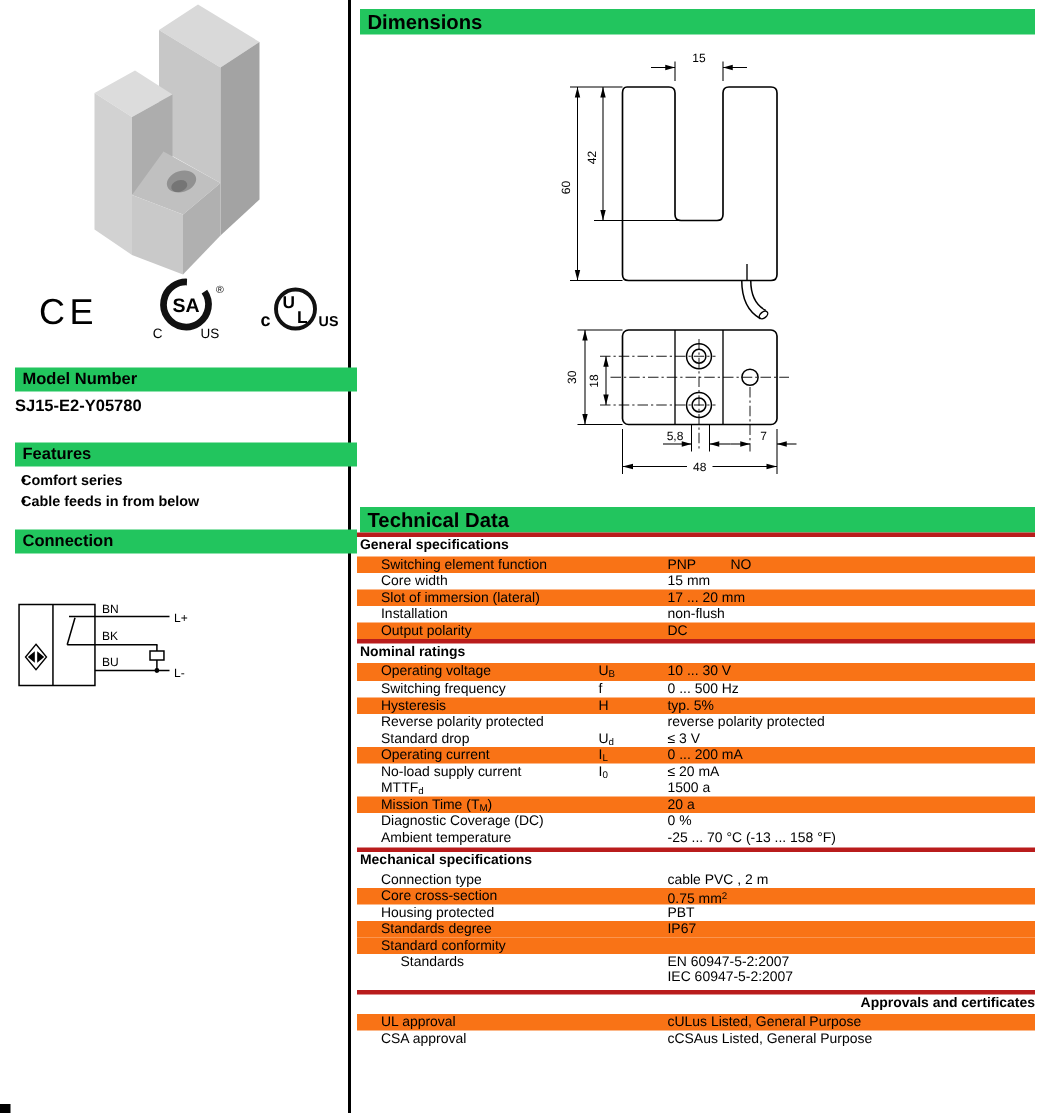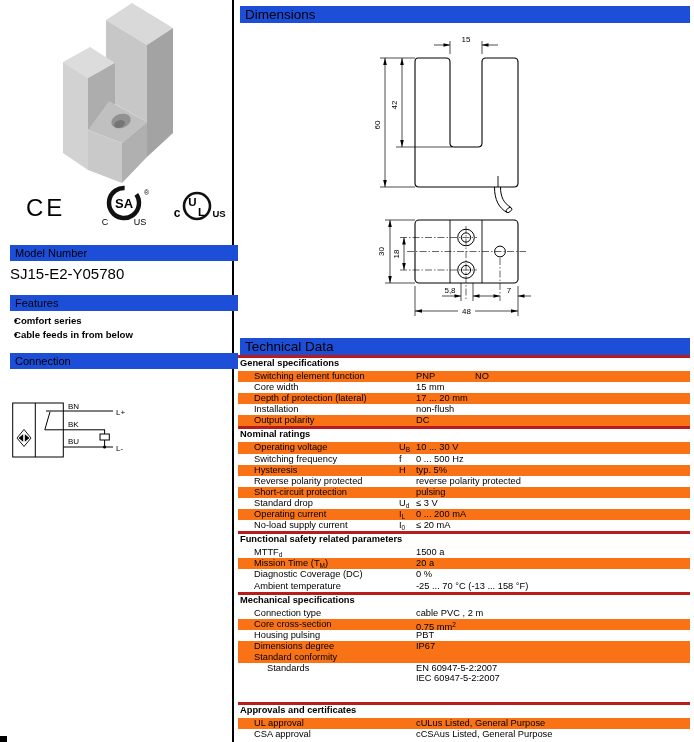--- a/index.html
+++ b/index.html
@@ -2,42 +2,42 @@
 <html><head>
 <meta charset="utf-8">
 <style>
   html,body{margin:0;padding:0}
   body{width:694px;height:742px;position:relative;background:#fff;
        font-family:"Liberation Sans",sans-serif;color:#000;overflow:hidden;
        -webkit-font-smoothing:antialiased}
   .abs{position:absolute}
   .divider{position:absolute;left:232px;top:0;width:2px;height:742px;background:#000}
   .corner-mark{position:absolute;left:0;top:736px;width:7px;height:6px;background:#000}
-  .bar{position:absolute;background:#1d4ed8;height:16px;line-height:16px;
-       font-weight:normal;font-size:11px;padding-left:5px;box-sizing:border-box}
+  .bar{position:absolute;background:#22c55e;height:16px;line-height:16px;
+       font-weight:bold;font-size:11px;padding-left:5px;box-sizing:border-box}
   .bar-left{left:10px;width:228px}
   .bar-right{left:240px;width:450px}
   .bar-big{height:17px;line-height:17px;font-size:13.5px}
-  .model-text{position:absolute;left:10px;top:265px;font-weight:normal;font-size:15px}
+  .model-text{position:absolute;left:10px;top:265px;font-weight:bold;font-size:11px}
   .features-list{position:absolute;left:10px;top:314px;width:212px}
   .feature{position:relative;height:14px;line-height:13px;font-weight:bold;font-size:9.6px}
   .feature .blt{position:absolute;left:4px}
   .feature .ftx{position:absolute;left:4px}
   
   .t-table{position:absolute;left:238px;top:355px;width:452px}
   .t-sec{position:relative;height:16px;line-height:11.6px;font-weight:bold;font-size:9.3px;
          border-top:3px solid #b91c1c;padding-left:2px;box-sizing:border-box}
   .t-row{position:relative;height:11.1px;line-height:11.4px;font-size:9.3px}
   .t-row.tall{height:21px}
   .t-row.shaded{background:#f97316}
   .t-label{position:absolute;left:16px;top:0;white-space:nowrap}
   .t-label.ind2{left:29px}
   .t-sym{position:absolute;left:161px;top:0}
-  .t-val{position:absolute;left:178px;top:0;white-space:nowrap}
-  .t-val2{position:absolute;left:237px;top:0}
+  .t-val{position:absolute;left:207px;top:0;white-space:nowrap}
+  .t-val2{position:absolute;left:249px;top:0}
   .tall .t-val div{line-height:10.4px}
   sub{font-size:6.5px;vertical-align:-1.5px}
   sup{font-size:6.5px;vertical-align:3px}
   svg text{font-family:"Liberation Sans",sans-serif}
 </style>
 </head>
 <body>
 
 <div class="divider"></div>
 <div class="corner-mark"></div>
@@ -217,21 +217,21 @@
     <div class="t-row shaded">
       <span class="t-label">Switching element function</span>
       <span class="t-val">PNP</span>
       <span class="t-val2">NO</span>
     </div>
     <div class="t-row">
       <span class="t-label">Core width</span>
       <span class="t-val">15 mm</span>
     </div>
     <div class="t-row shaded">
-      <span class="t-label">Depth of protection (lateral)</span>
+      <span class="t-label">Slot of immersion (lateral)</span>
       <span class="t-val">17 ... 20  mm</span>
     </div>
     <div class="t-row">
       <span class="t-label">Installation</span>
       <span class="t-val">non-flush</span>
     </div>
     <div class="t-row shaded">
       <span class="t-label">Output polarity</span>
       <span class="t-val">DC</span>
     </div>
@@ -248,40 +248,35 @@
     </div>
     <div class="t-row shaded">
       <span class="t-label">Hysteresis</span>
       <span class="t-sym">H</span>
       <span class="t-val">typ. 5%</span>
     </div>
     <div class="t-row">
       <span class="t-label">Reverse polarity protected</span>
       <span class="t-val">reverse polarity protected</span>
     </div>
-    <div class="t-row shaded">
-      <span class="t-label">Short-circuit protection</span>
-      <span class="t-val">pulsing</span>
-    </div>
     <div class="t-row">
       <span class="t-label">Standard drop</span>
       <span class="t-sym">U<sub>d</sub></span>
       <span class="t-val">≤ 3 V</span>
     </div>
     <div class="t-row shaded">
       <span class="t-label">Operating current</span>
       <span class="t-sym">I<sub>L</sub></span>
       <span class="t-val">0 ... 200 mA</span>
     </div>
     <div class="t-row">
       <span class="t-label">No-load supply current</span>
       <span class="t-sym">I<sub>0</sub></span>
       <span class="t-val">≤ 20 mA</span>
     </div>
-    <div class="t-sec">Functional safety related parameters</div>
     <div class="t-row">
       <span class="t-label">MTTF<sub>d</sub></span>
       <span class="t-val">1500 a</span>
     </div>
     <div class="t-row shaded">
       <span class="t-label">Mission Time (T<sub>M</sub>)</span>
       <span class="t-val">20 a</span>
     </div>
     <div class="t-row">
       <span class="t-label">Diagnostic Coverage (DC)</span>
@@ -294,38 +289,38 @@
     <div class="t-sec">Mechanical specifications</div>
     <div class="t-row">
       <span class="t-label">Connection type</span>
       <span class="t-val">cable PVC , 2 m</span>
     </div>
     <div class="t-row shaded">
       <span class="t-label">Core cross-section</span>
       <span class="t-val">0.75 mm<sup>2</sup></span>
     </div>
     <div class="t-row">
-      <span class="t-label">Housing pulsing</span>
+      <span class="t-label">Housing protected</span>
       <span class="t-val">PBT</span>
     </div>
     <div class="t-row shaded">
-      <span class="t-label">Dimensions degree</span>
+      <span class="t-label">Standards degree</span>
       <span class="t-val">IP67</span>
     </div>
     <div class="t-row shaded">
       <span class="t-label">Standard conformity</span>
     </div>
     <div class="t-row tall">
       <span class="t-label ind2">Standards</span>
       <span class="t-val">
         <div>EN 60947-5-2:2007</div>
         <div>IEC 60947-5-2:2007</div>
       </span>
     </div>
-    <div class="t-sec" style="margin-top: 18px;">Approvals and certificates</div>
+    <div class="t-sec" style="margin-top: 3px; text-align: right;">Approvals and certificates</div>
     <div class="t-row shaded">
       <span class="t-label">UL approval</span>
       <span class="t-val">cULus Listed, General Purpose</span>
     </div>
     <div class="t-row">
       <span class="t-label">CSA approval</span>
       <span class="t-val">cCSAus Listed, General Purpose</span>
     </div>
   </div>
 

